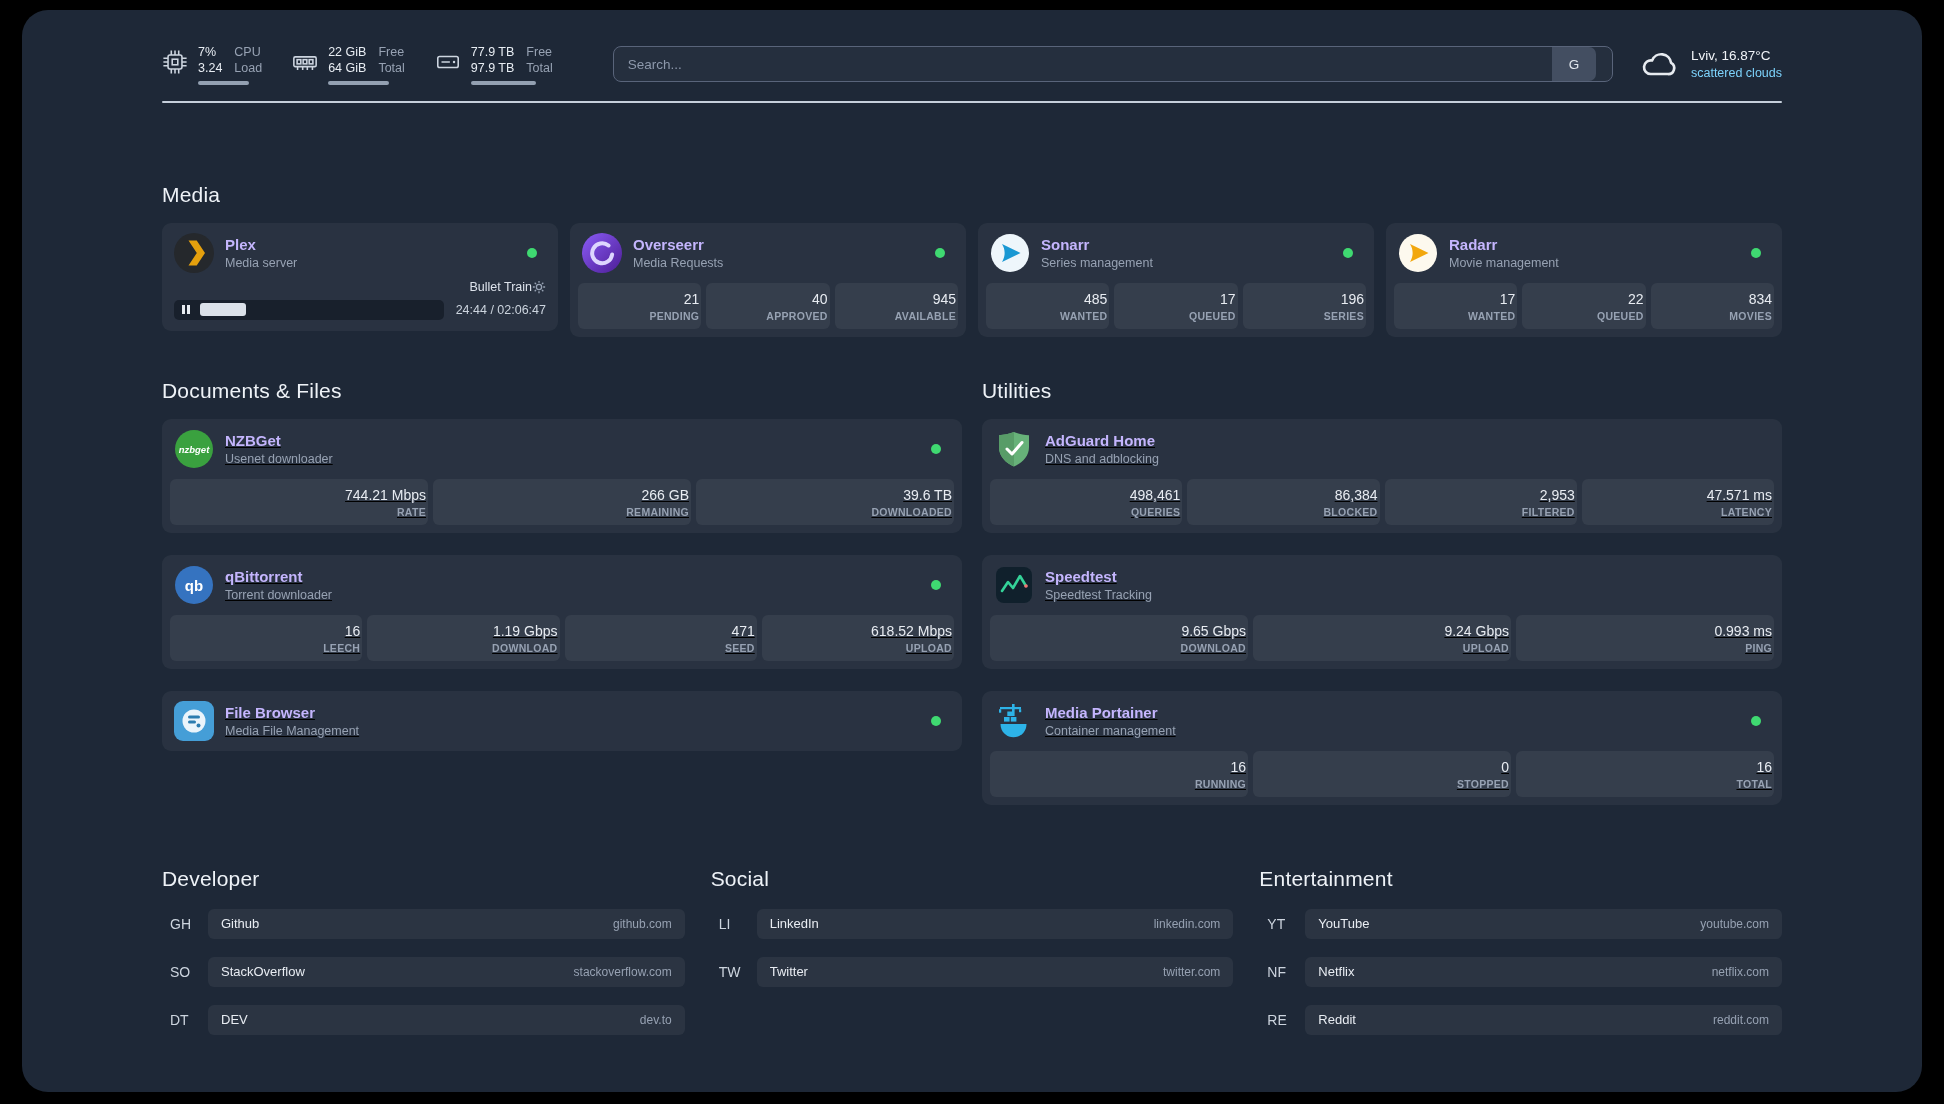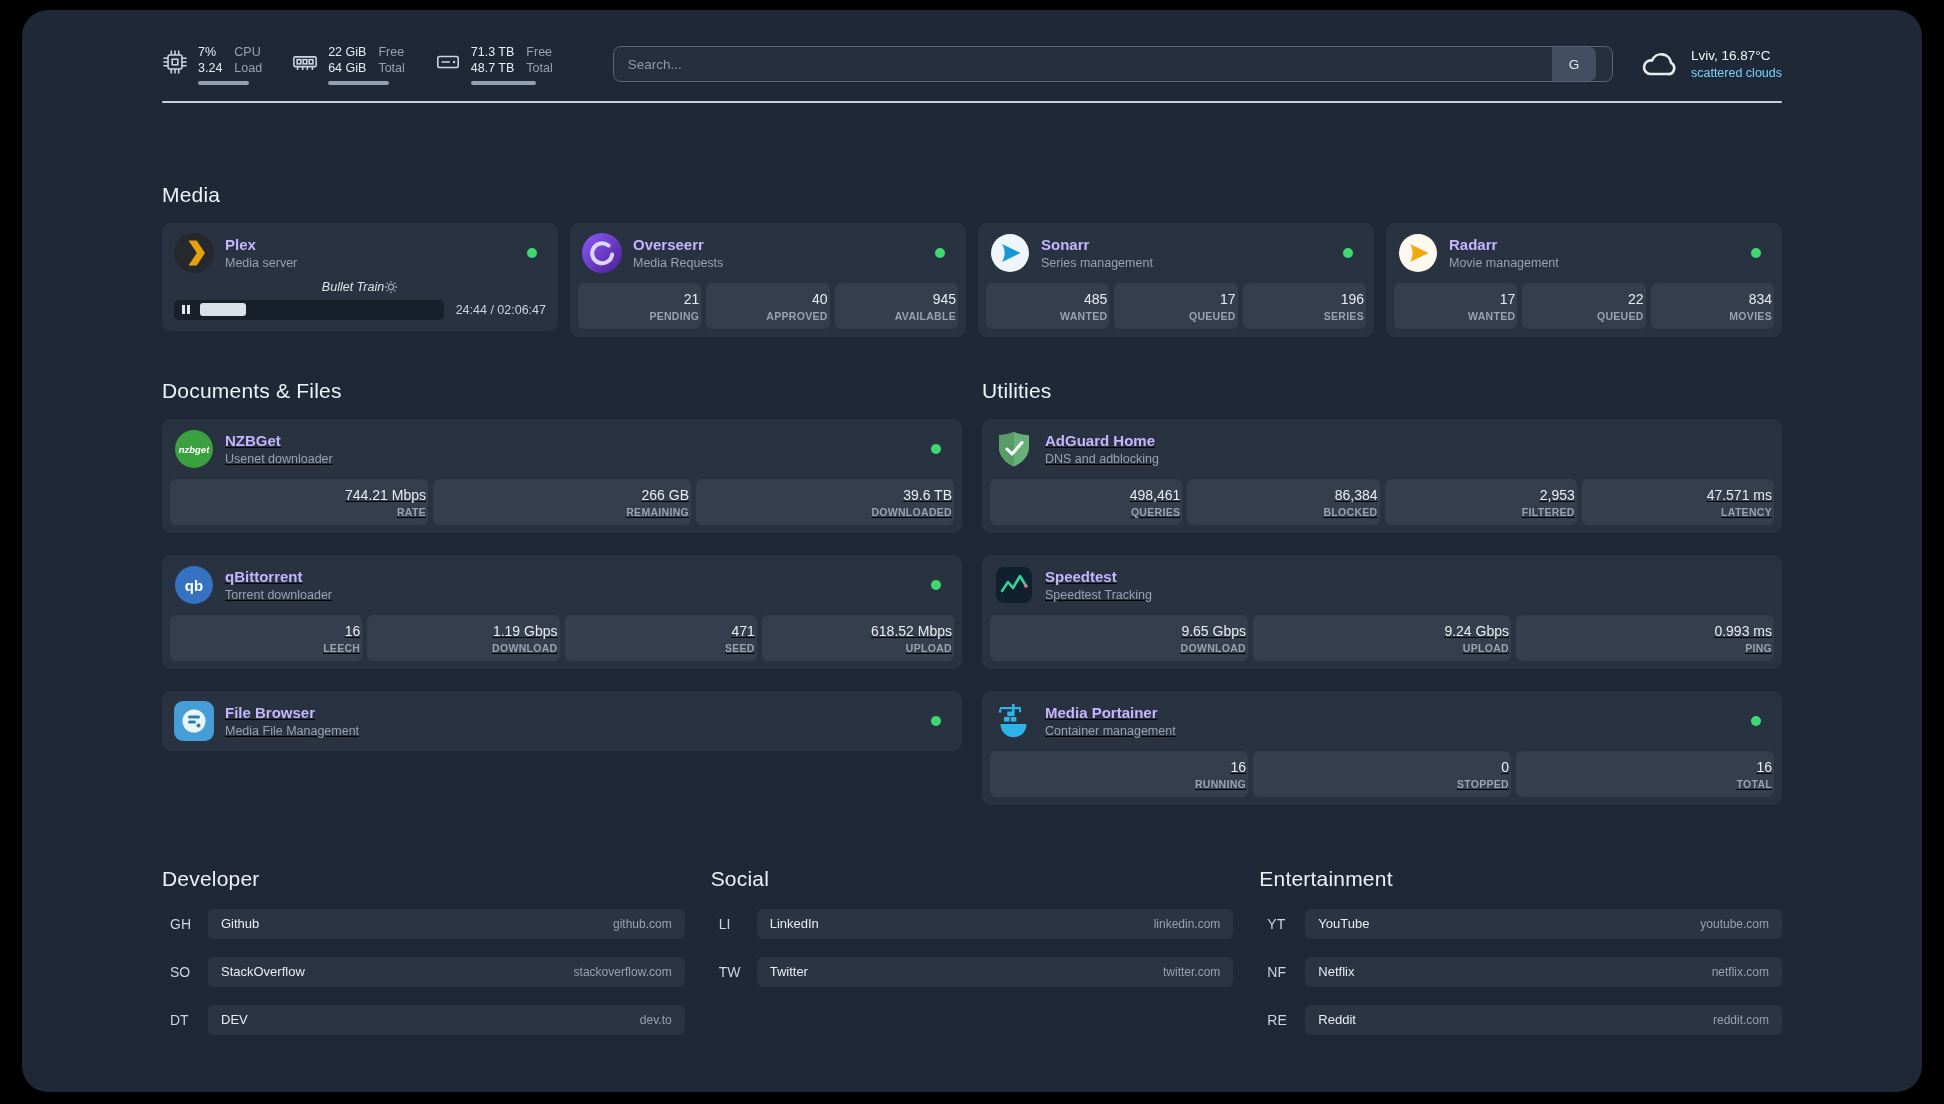--- a/index.html
+++ b/index.html
@@ -70,21 +70,21 @@
   .ssub { font-size: 12.5px; color: #97a2b3; margin-top: 3px; text-align: right; }
   .dot { width: 10px; height: 10px; border-radius: 50%; background: #3fd971; margin-left: auto; margin-right: 9px; flex: none; }
 
   .stats { display: flex; gap: 5px; margin-top: 8px; }
   .stat { flex: 1; background: rgba(255,255,255,0.06); border-radius: 6px; text-align: right; padding: 8px 2px 7px; }
   .sv { font-size: 14px; color: #e8ecf2; }
   .sl { font-size: 10.5px; font-weight: 700; color: #97a2b3; margin-top: 3px; letter-spacing: 0.3px; }
 
   
   .player { margin-top: 5px; padding: 0 4px 3px; }
-  .p-row1 { display: flex; align-items: center; justify-content: center; font-style: italic; }
+  .p-row1 { display: flex; align-items: center; justify-content: flex-end; }
   .track { font-size: 12.5px; color: #dde3ec; }
   .gear { display: flex; cursor: pointer; }
   .p-row2 { display: flex; align-items: center; gap: 12px; margin-top: 6px; }
   .pbar {
     flex: 1; height: 20px; background: rgba(8,13,23,0.5); border-radius: 5px;
     position: relative; display: flex; align-items: center; padding-left: 8px;
   }
   .pause { display: flex; gap: 2.5px; cursor: pointer; }
   .pause i { display: block; width: 2.5px; height: 9px; background: #e7ebf0; }
   .pfill { position: absolute; left: 26px; top: 3.5px; bottom: 3.5px; width: 46px; background: #dbe1e9; border-radius: 3px; }
@@ -169,22 +169,22 @@
                 <g stroke="#cdd5e0" stroke-width="1.7" fill="none">
               <rect x="3" y="8" width="22" height="12" rx="2"></rect>
               <path d="M7 14h9"></path>
                   <circle cx="20.5" cy="14" r="1.3" fill="#cdd5e0" stroke="none"></circle>
             </g>
               </svg>
           </span>
           <div class="res-body">
             <div class="res-cols">
               <div class="res-col vals">
-                <span>71.3 TB</span>
-                <span>48.7 TB</span>
+                <span>77.9 TB</span>
+                <span>97.9 TB</span>
               </div>
               <div class="res-col labs">
                 <span>Free</span>
                 <span>Total</span>
               </div>
             </div>
             <div class="res-bar"></div>
           </div>
         </div>
       </div>

